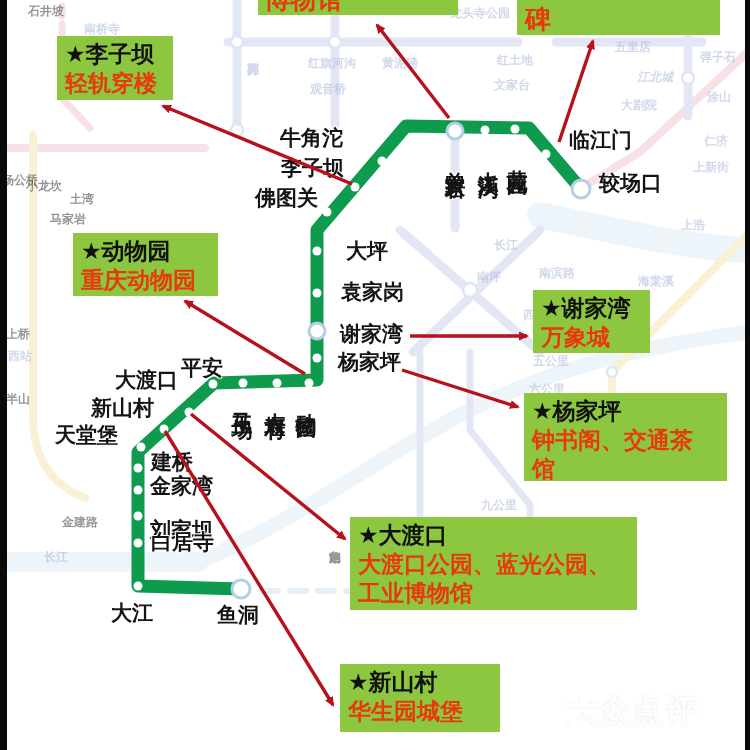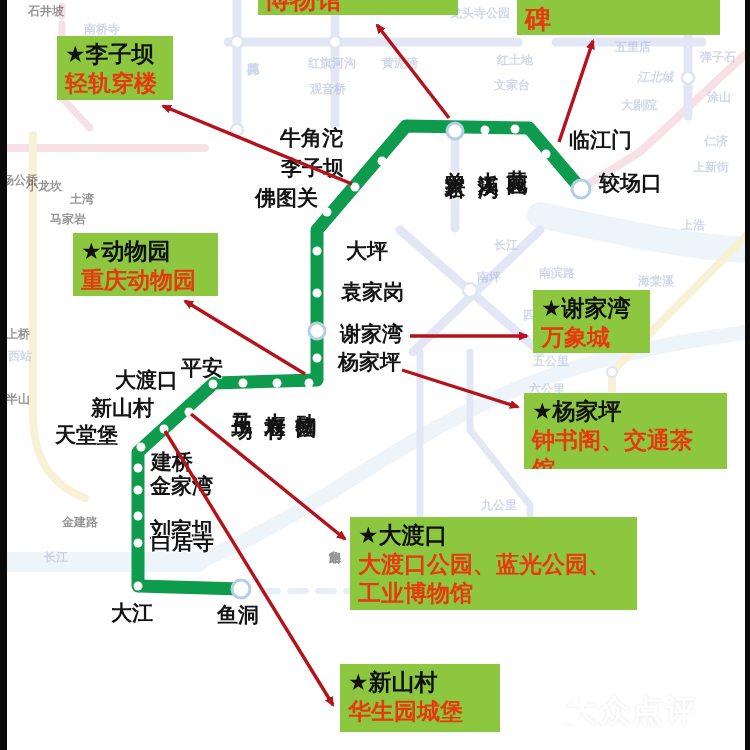--- a/index.html
+++ b/index.html
@@ -189,21 +189,21 @@
         <div class="s">轻轨穿楼</div>
       </div>
       <div class="callout" style="left: 73px; top: 233px; width: 145px; height: 63px;">
         <div class="t">★动物园</div>
         <div class="s">重庆动物园</div>
       </div>
       <div class="callout" style="left: 533px; top: 290px; width: 117px; height: 63px;">
         <div class="t">★谢家湾</div>
         <div class="s">万象城</div>
       </div>
-      <div class="callout" style="left: 524px; top: 393px; width: 203px; height: 76px;">
+      <div class="callout" style="left: 524px; top: 393px; width: 203px; height: 88px;">
         <div class="t">★杨家坪</div>
         <div class="s">钟书阁、交通茶
 馆</div>
       </div>
       <div class="callout" style="left: 350px; top: 517px; width: 287px; height: 93px;">
         <div class="t">★大渡口</div>
         <div class="s">大渡口公园、蓝光公园、
 工业博物馆</div>
       </div>
       <div class="callout" style="left: 340px; top: 664px; width: 160px; height: 68px;">

